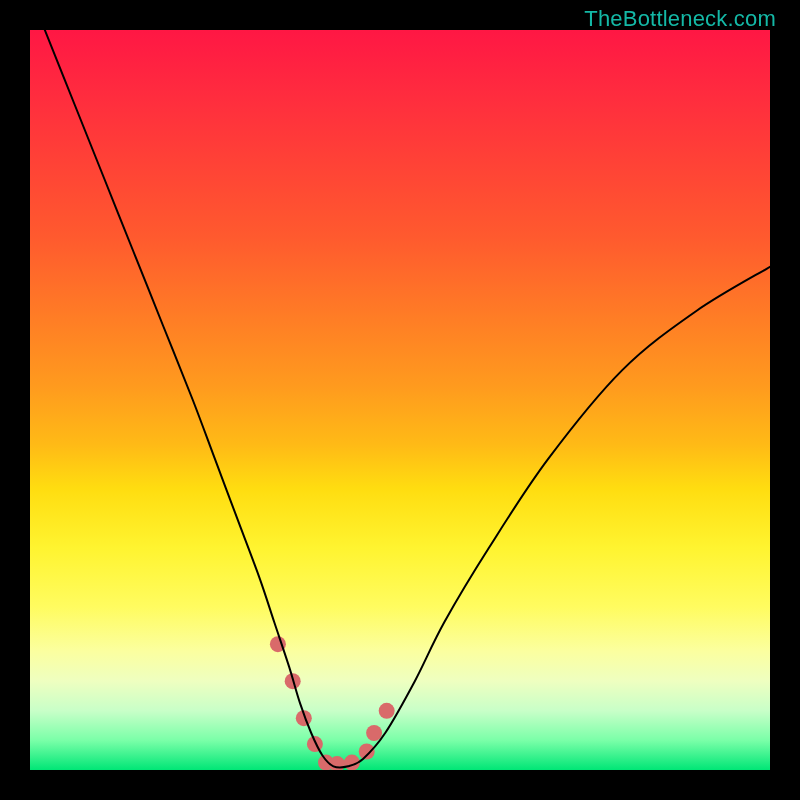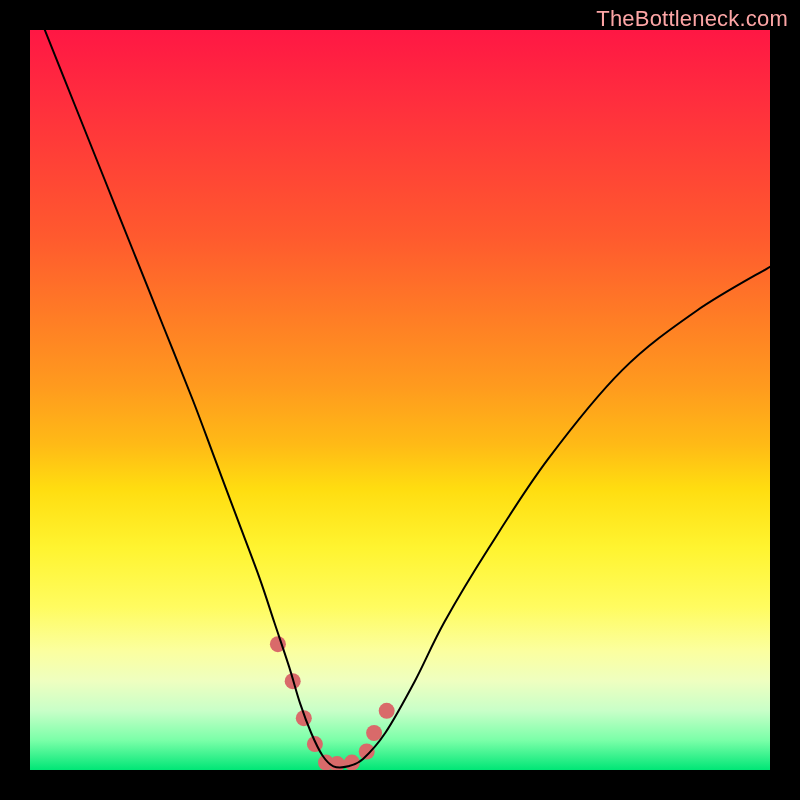--- a/index.html
+++ b/index.html
@@ -29,24 +29,24 @@
       #fffc60 78%,
       #fbffa0 84%,
       #eeffc0 88%,
       #c8ffc8 92%,
       #7affa8 96%,
       #00e676 100%);
   }
   .watermark {
     position: absolute;
     top: 6px;
-    right: 12px;
+    right: 24px;
     font-family: Arial, Helvetica, sans-serif;
     font-size: 22px;
-    color: #fca5a5;
+    color: #14b8a6;
     letter-spacing: 0.2px;
     user-select: none;
   }
   svg.curve {
     position: absolute;
     left: 0;
     top: 0;
     width: 740px;
     height: 740px;
   }

